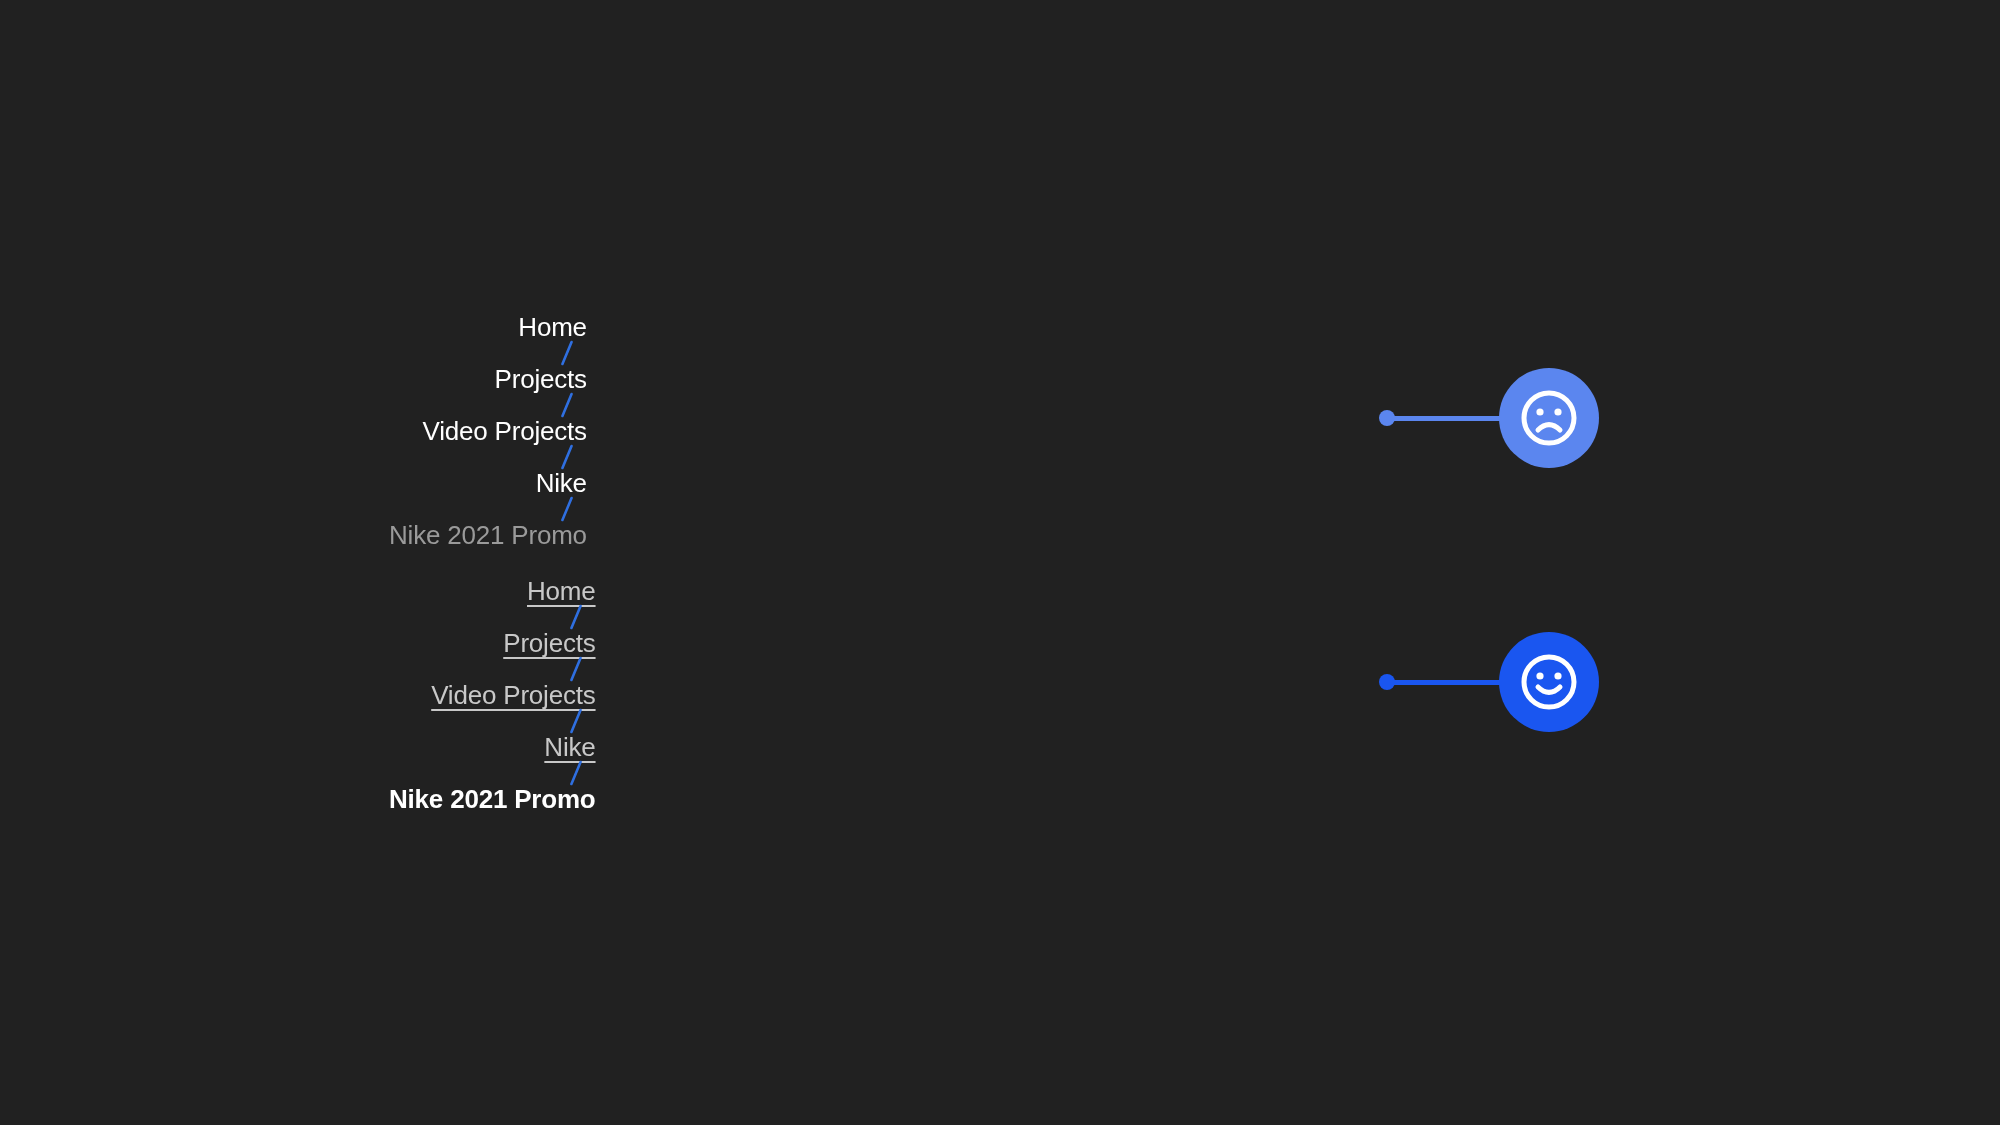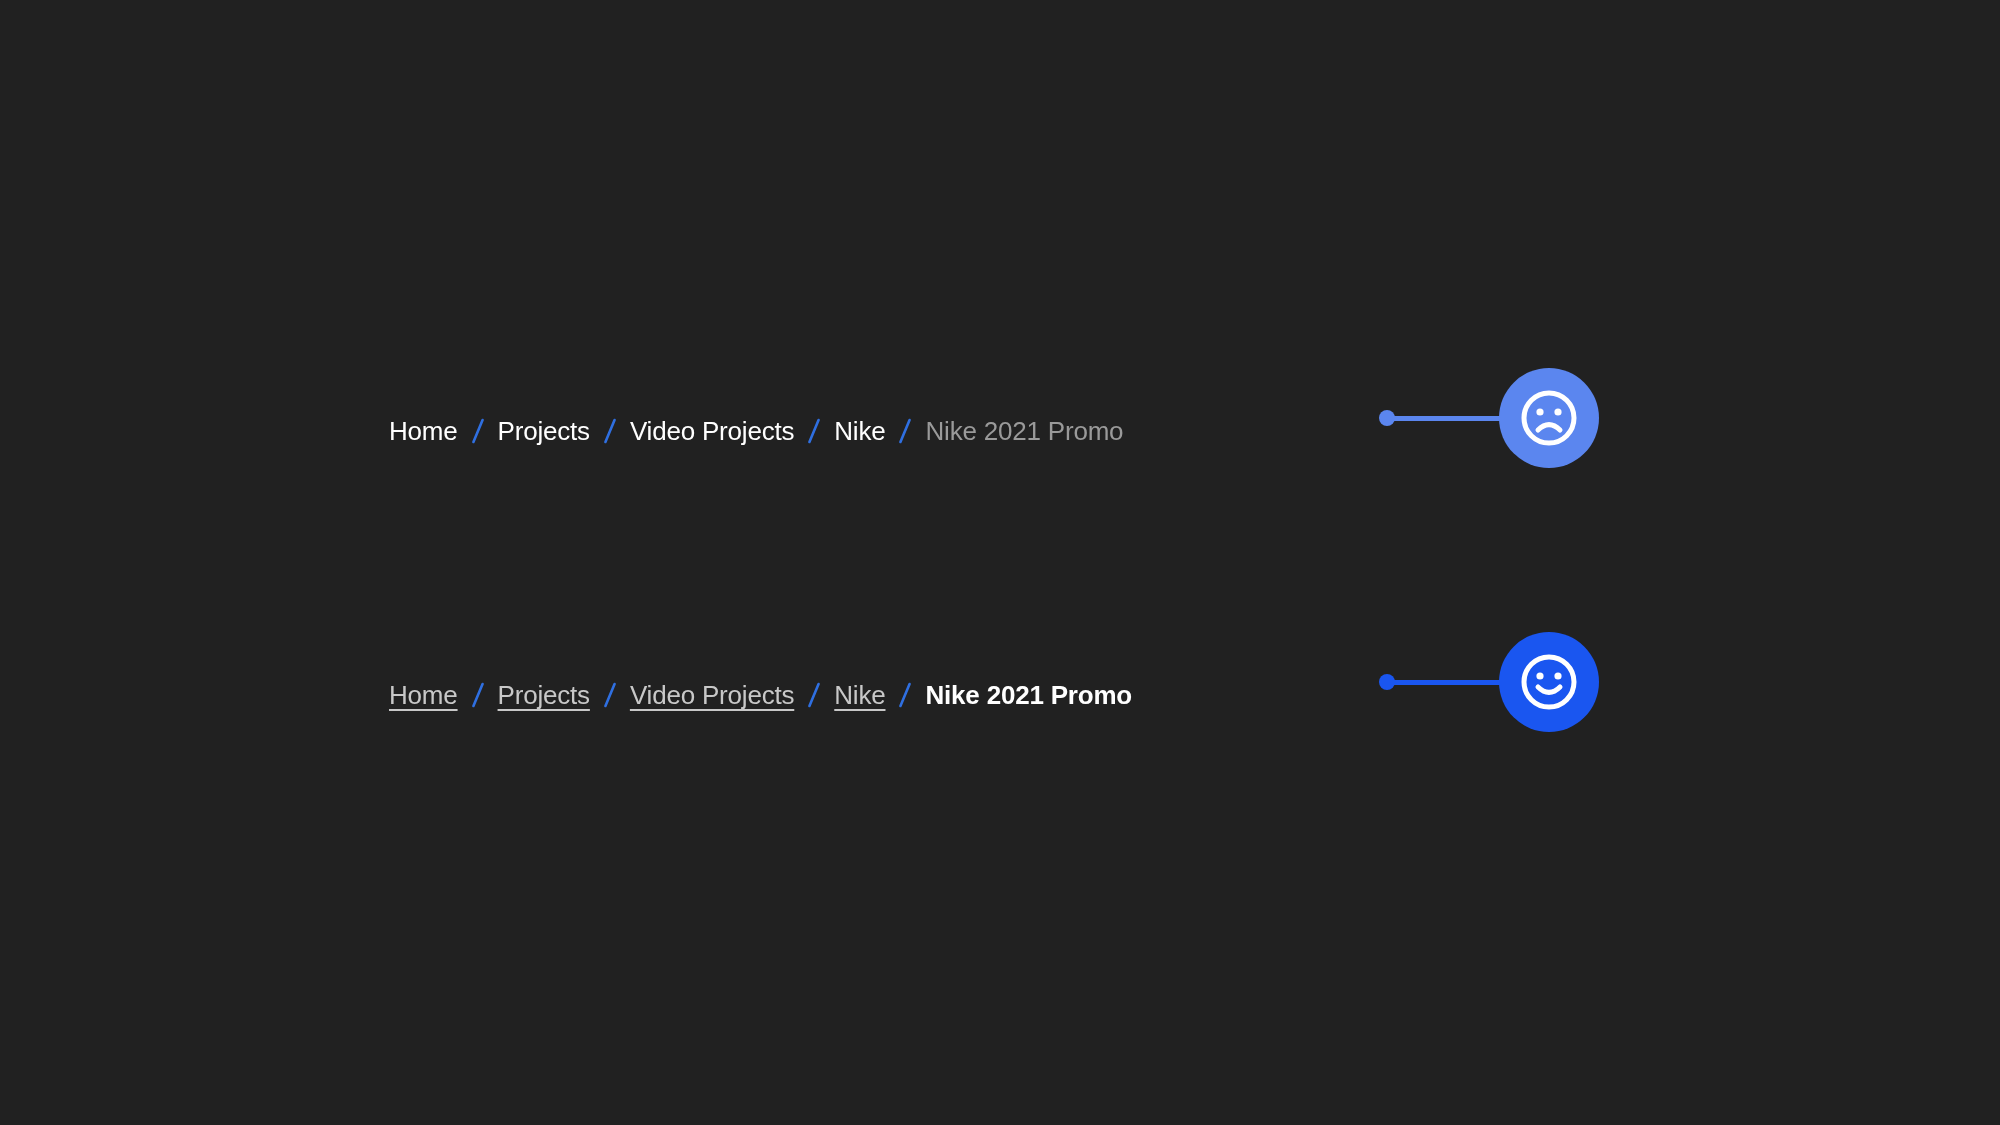--- a/index.html
+++ b/index.html
@@ -27,20 +27,21 @@
     align-items: center;
     height: 60px;
   }
   #row-default { left: 389px; top: 401px; }
   #row-hover   { left: 389px; top: 665px; }
 
   .crumb-list {
     display: flex;
     align-items: flex-end;
     gap: 0px;
+    flex-direction: column;
   }
 
   .crumb {
     font-size: 26px;
     line-height: 1;
     letter-spacing: -0.2px;
     white-space: nowrap;
     color: #ffffff;
     text-decoration: none;
     padding: 0;

